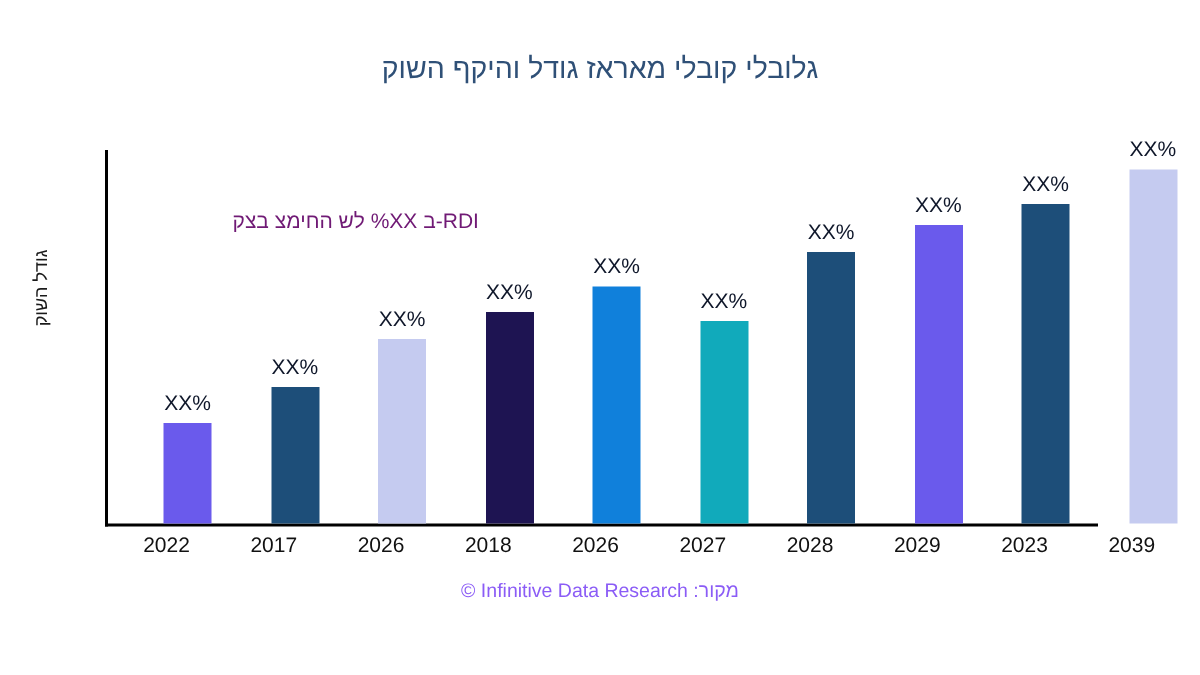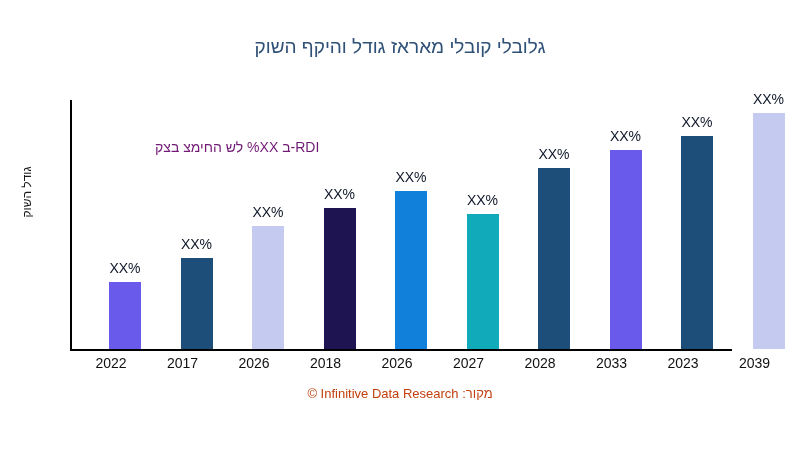--- a/index.html
+++ b/index.html
@@ -140,21 +140,21 @@
   }
 
   
   .footer-source {
     position: absolute;
     left: 0;
     top: 386px;
     width: 800px;
     text-align: center;
     font-size: 13px;
-    color: #c2410c;
+    color: #8b5cf6;
     direction: rtl;
     white-space: nowrap;
   }
 </style>
 </head>
 <body>
 
 <div id="chart-root">
 
   <div class="chart-title">גלובלי קובלי מאראז גודל והיקף השוק</div>
@@ -214,20 +214,20 @@
   </div>
 
   <div class="xticks" id="xticks">
       <div class="xtick" style="left: 55px;">2022</div>
       <div class="xtick" style="left: 126.5px;">2017</div>
       <div class="xtick" style="left: 198px;">2026</div>
       <div class="xtick" style="left: 269.5px;">2018</div>
       <div class="xtick" style="left: 341px;">2026</div>
       <div class="xtick" style="left: 412.5px; text-align: center;">2027</div>
       <div class="xtick" style="left: 484px;">2028</div>
-      <div class="xtick" style="left: 555.5px;">2033</div>
+      <div class="xtick" style="left: 555.5px;">2029</div>
       <div class="xtick" style="left: 627px;">2023</div>
       <div class="xtick" style="left: 698.5px;">2039</div>
     </div>
 
   <div class="footer-source">מקור: Infinitive Data Research ©</div>
 
 </div>
 
 </body></html>

